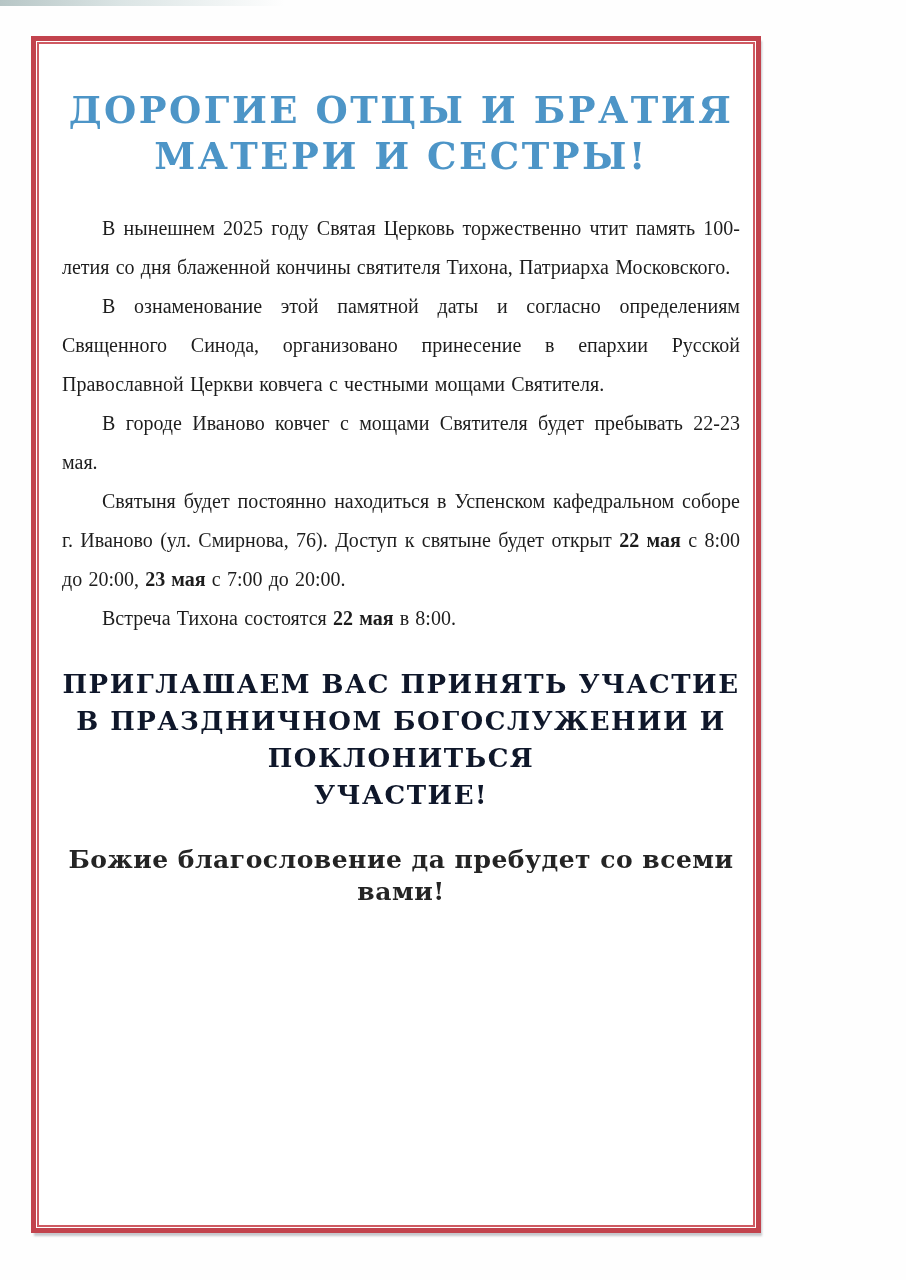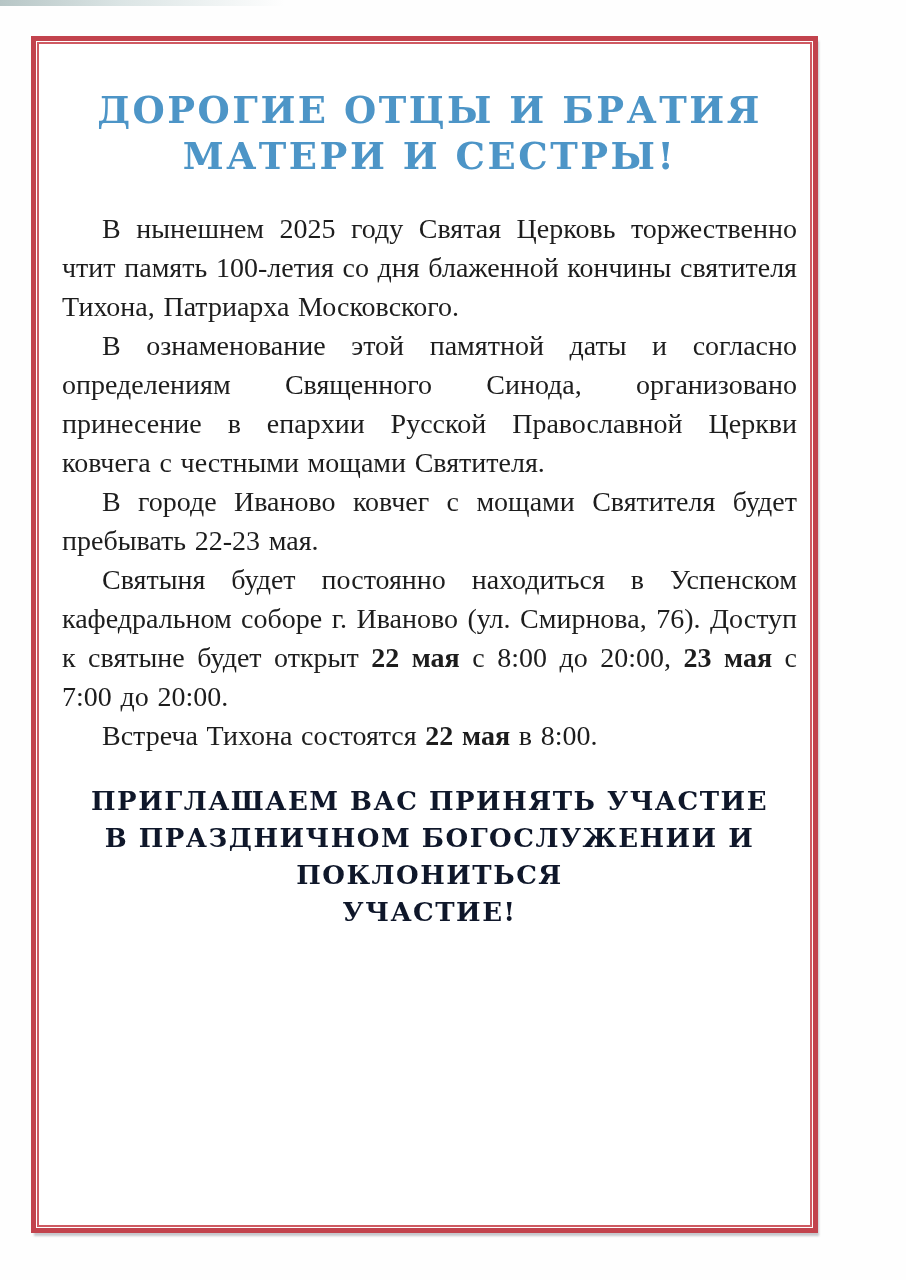--- a/index.html
+++ b/index.html
@@ -19,21 +19,21 @@
     position: absolute;
     left: 0; top: 0;
     width: 300px; height: 6px;
     background: linear-gradient(to right, #9fb3b3 0%, #cfdcdc 40%, rgba(255,255,255,0) 95%);
     opacity: .75;
   }
   .frame {
     position: absolute;
     left: 31px;
     top: 36px;
-    width: 787px;
+    width: 730px;
     height: 1197px;
     box-sizing: border-box;
     border: 5px solid #c2434d;
     box-shadow: 2px 4px 2px -1px rgba(130,136,145,.45);
     background: #fff;
   }
   .frame-inner {
     position: absolute;
     inset: 1px;
     border: 2px solid #cf5a62;
@@ -53,21 +53,21 @@
     font-size: 37px;
     line-height: 46px;
     letter-spacing: 2.5px;
     color: #4d95c7;
   }
   .body-text {
     margin-top: 30px;
   }
   .body-text p {
     margin: 0;
-    font-size: 28px;
+    font-size: 20px;
     line-height: 39px;
     color: #1d1d1d;
     text-align: justify;
     text-indent: 40px;
     word-spacing: .06em;
   }
   .body-text p b { font-weight: bold; }
   h2.invitation {
     margin: 28px 0 0 0;
     text-align: center;
@@ -113,16 +113,17 @@
         <p><span>Святыня будет постоянно находиться в Успенском кафедральном соборе г. Иваново (ул. Смирнова, 76). Доступ к святыне будет открыт </span><b>22 мая</b><span> с 8:00 до 20:00, </span><b>23 мая</b><span> с 7:00 до 20:00.</span></p>
         <p><span>Встреча Тихона состоятся </span><b>22 мая</b><span> в 8:00.</span></p>
       </div>
 
       <h2 class="invitation">
         <span>ПРИГЛАШАЕМ ВАС ПРИНЯТЬ УЧАСТИЕ</span><br>
         <span>В ПРАЗДНИЧНОМ БОГОСЛУЖЕНИИ И ПОКЛОНИТЬСЯ</span><br>
         <span>УЧАСТИЕ!</span>
       </h2>
 
+      <p class="blessing">Божие благословение да пребудет со всеми вами!</p>
 
     </div>
   </div>
 </div>
 
 </body></html>

